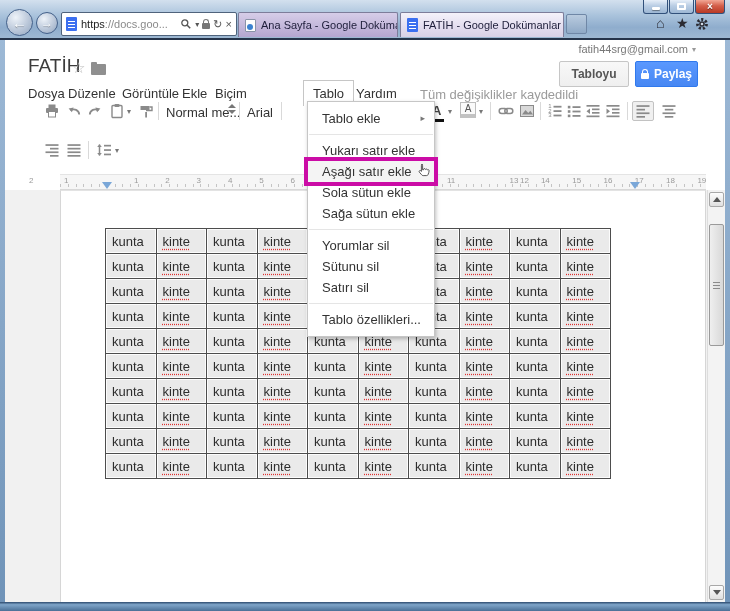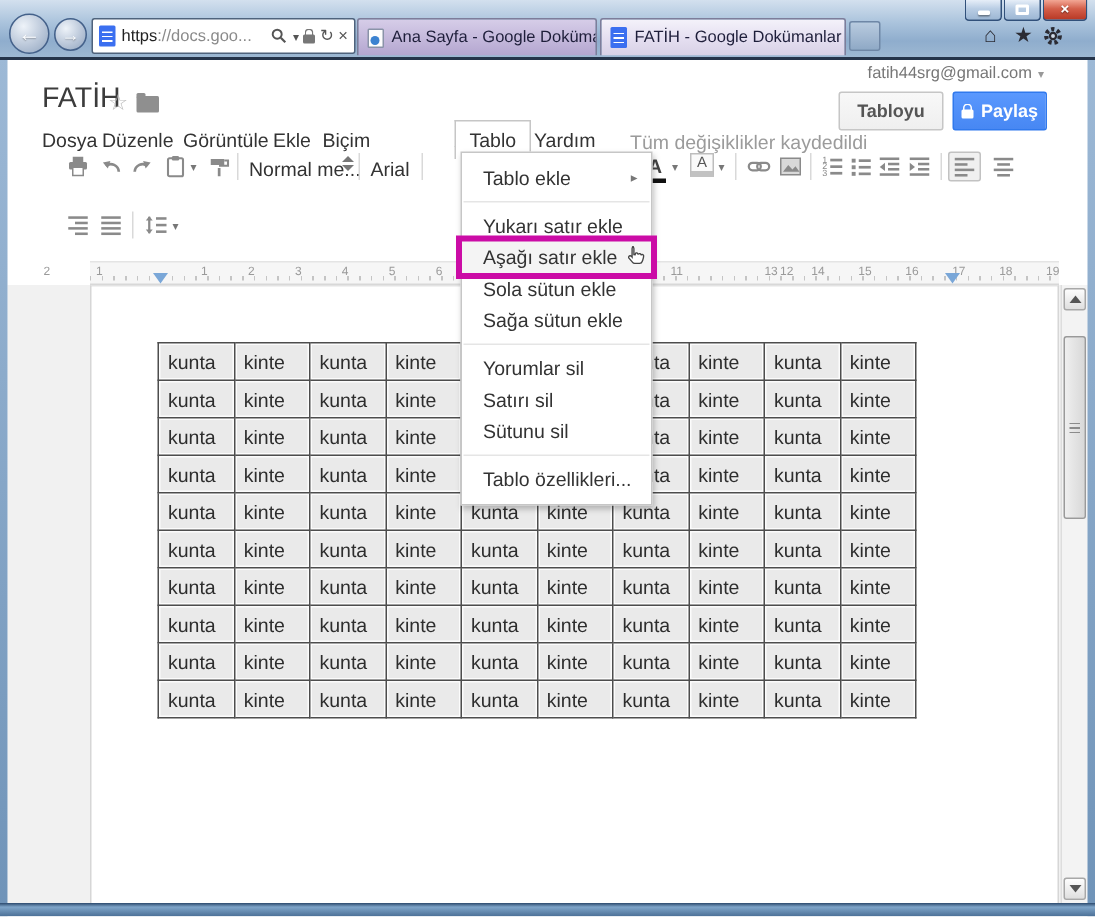--- a/index.html
+++ b/index.html
@@ -113,21 +113,21 @@
   
   .canvas{position:absolute;left:5px;top:190px;width:720px;height:412px;background:#f1f1f1;z-index:2;}
   .page{position:absolute;left:60px;top:190px;width:646px;height:412px;background:#fff;
     border-left:1px solid #d6d6d6;border-right:1px solid #d6d6d6;border-top:1px solid #e3e3e3;z-index:3;}
 
   
   .doc-table{position:absolute;left:105px;top:228px;border-collapse:collapse;table-layout:fixed;width:506px;z-index:4;}
   .doc-table td{width:10%;height:25px;border:1px solid #4d4d4d;background:#eaeaea;
     box-shadow:inset 0 0 0 1px rgba(255,255,255,.85);
     font-size:13px;color:#2d2d2d;padding:0 0 0 6px;white-space:nowrap;overflow:hidden;}
-  .doc-table td.misspelled{text-decoration-style:dotted;text-decoration-color:#e03131;text-underline-offset:3px;}
+  .doc-table td.misspelled{text-decoration:underline;text-decoration-style:dotted;text-decoration-color:#e03131;text-underline-offset:3px;}
 
   
   .sb-track{position:absolute;left:707px;top:190px;width:18px;height:412px;background:#f3f3f3;border-left:1px solid #ddd;z-index:6;}
   .sb-btn{position:absolute;left:709px;width:15px;height:15px;border:1px solid #a8a8a8;border-radius:2px;
     background:linear-gradient(#fdfdfd,#dfdfdf);display:flex;align-items:center;justify-content:center;z-index:7;}
   .sb-up{top:192px;} .sb-dn{top:585px;}
   .sb-tri-up{width:0;height:0;border-left:4px solid transparent;border-right:4px solid transparent;border-bottom:5px solid #555;}
   .sb-tri-dn{width:0;height:0;border-left:4px solid transparent;border-right:4px solid transparent;border-top:5px solid #555;}
   .sb-thumb{position:absolute;left:709px;top:224px;width:15px;height:122px;border:1px solid #9a9a9a;border-radius:2px;
     background:linear-gradient(90deg,#efefef,#d8d8d8);z-index:7;display:flex;align-items:center;justify-content:center;}
@@ -566,19 +566,19 @@
       <div class="dd-item"><span>Tablo ekle</span><span class="dd-sub">▸</span></div>
       <div class="dd-sep"></div>
       <div class="dd-item"><span>Yukarı satır ekle</span></div>
       <div class="dd-item dd-hl"><span>Aşağı satır ekle</span><svg class="hand-svg" width="15" height="17" viewBox="0 0 15 17">
           <path d="M5.5 1.5c.7 0 1.1.5 1.1 1.2v4.1l.8.1.2-.8c.2-.8 1.6-.6 1.6.2l.6.1c.2-.6 1.5-.4 1.5.4l.5.1c.3-.4 1.3-.2 1.3.6 0 1.5-.5 2.4-.9 3.7-.3 1-.8 1.4-1.8 1.4H7.2c-.7 0-1.2-.3-1.6-.9L3.3 9.1c-.5-.7 0-1.6.8-1.6.4 0 .7.2 1 .5l.3.4V2.7c0-.7.4-1.2 1.1-1.2z" fill="#fff" stroke="#444" stroke-width="0.9"></path>
         </svg></div>
       <div class="dd-item"><span>Sola sütun ekle</span></div>
       <div class="dd-item"><span>Sağa sütun ekle</span></div>
       <div class="dd-sep"></div>
       <div class="dd-item"><span>Yorumlar sil</span></div>
+      <div class="dd-item"><span>Sütunu sil</span></div>
       <div class="dd-item"><span>Satırı sil</span></div>
-      <div class="dd-item"><span>Sütunu sil</span></div>
       <div class="dd-sep"></div>
       <div class="dd-item"><span>Tablo özellikleri...</span></div>
     </div>
 
 </div>
 
 </body></html>

